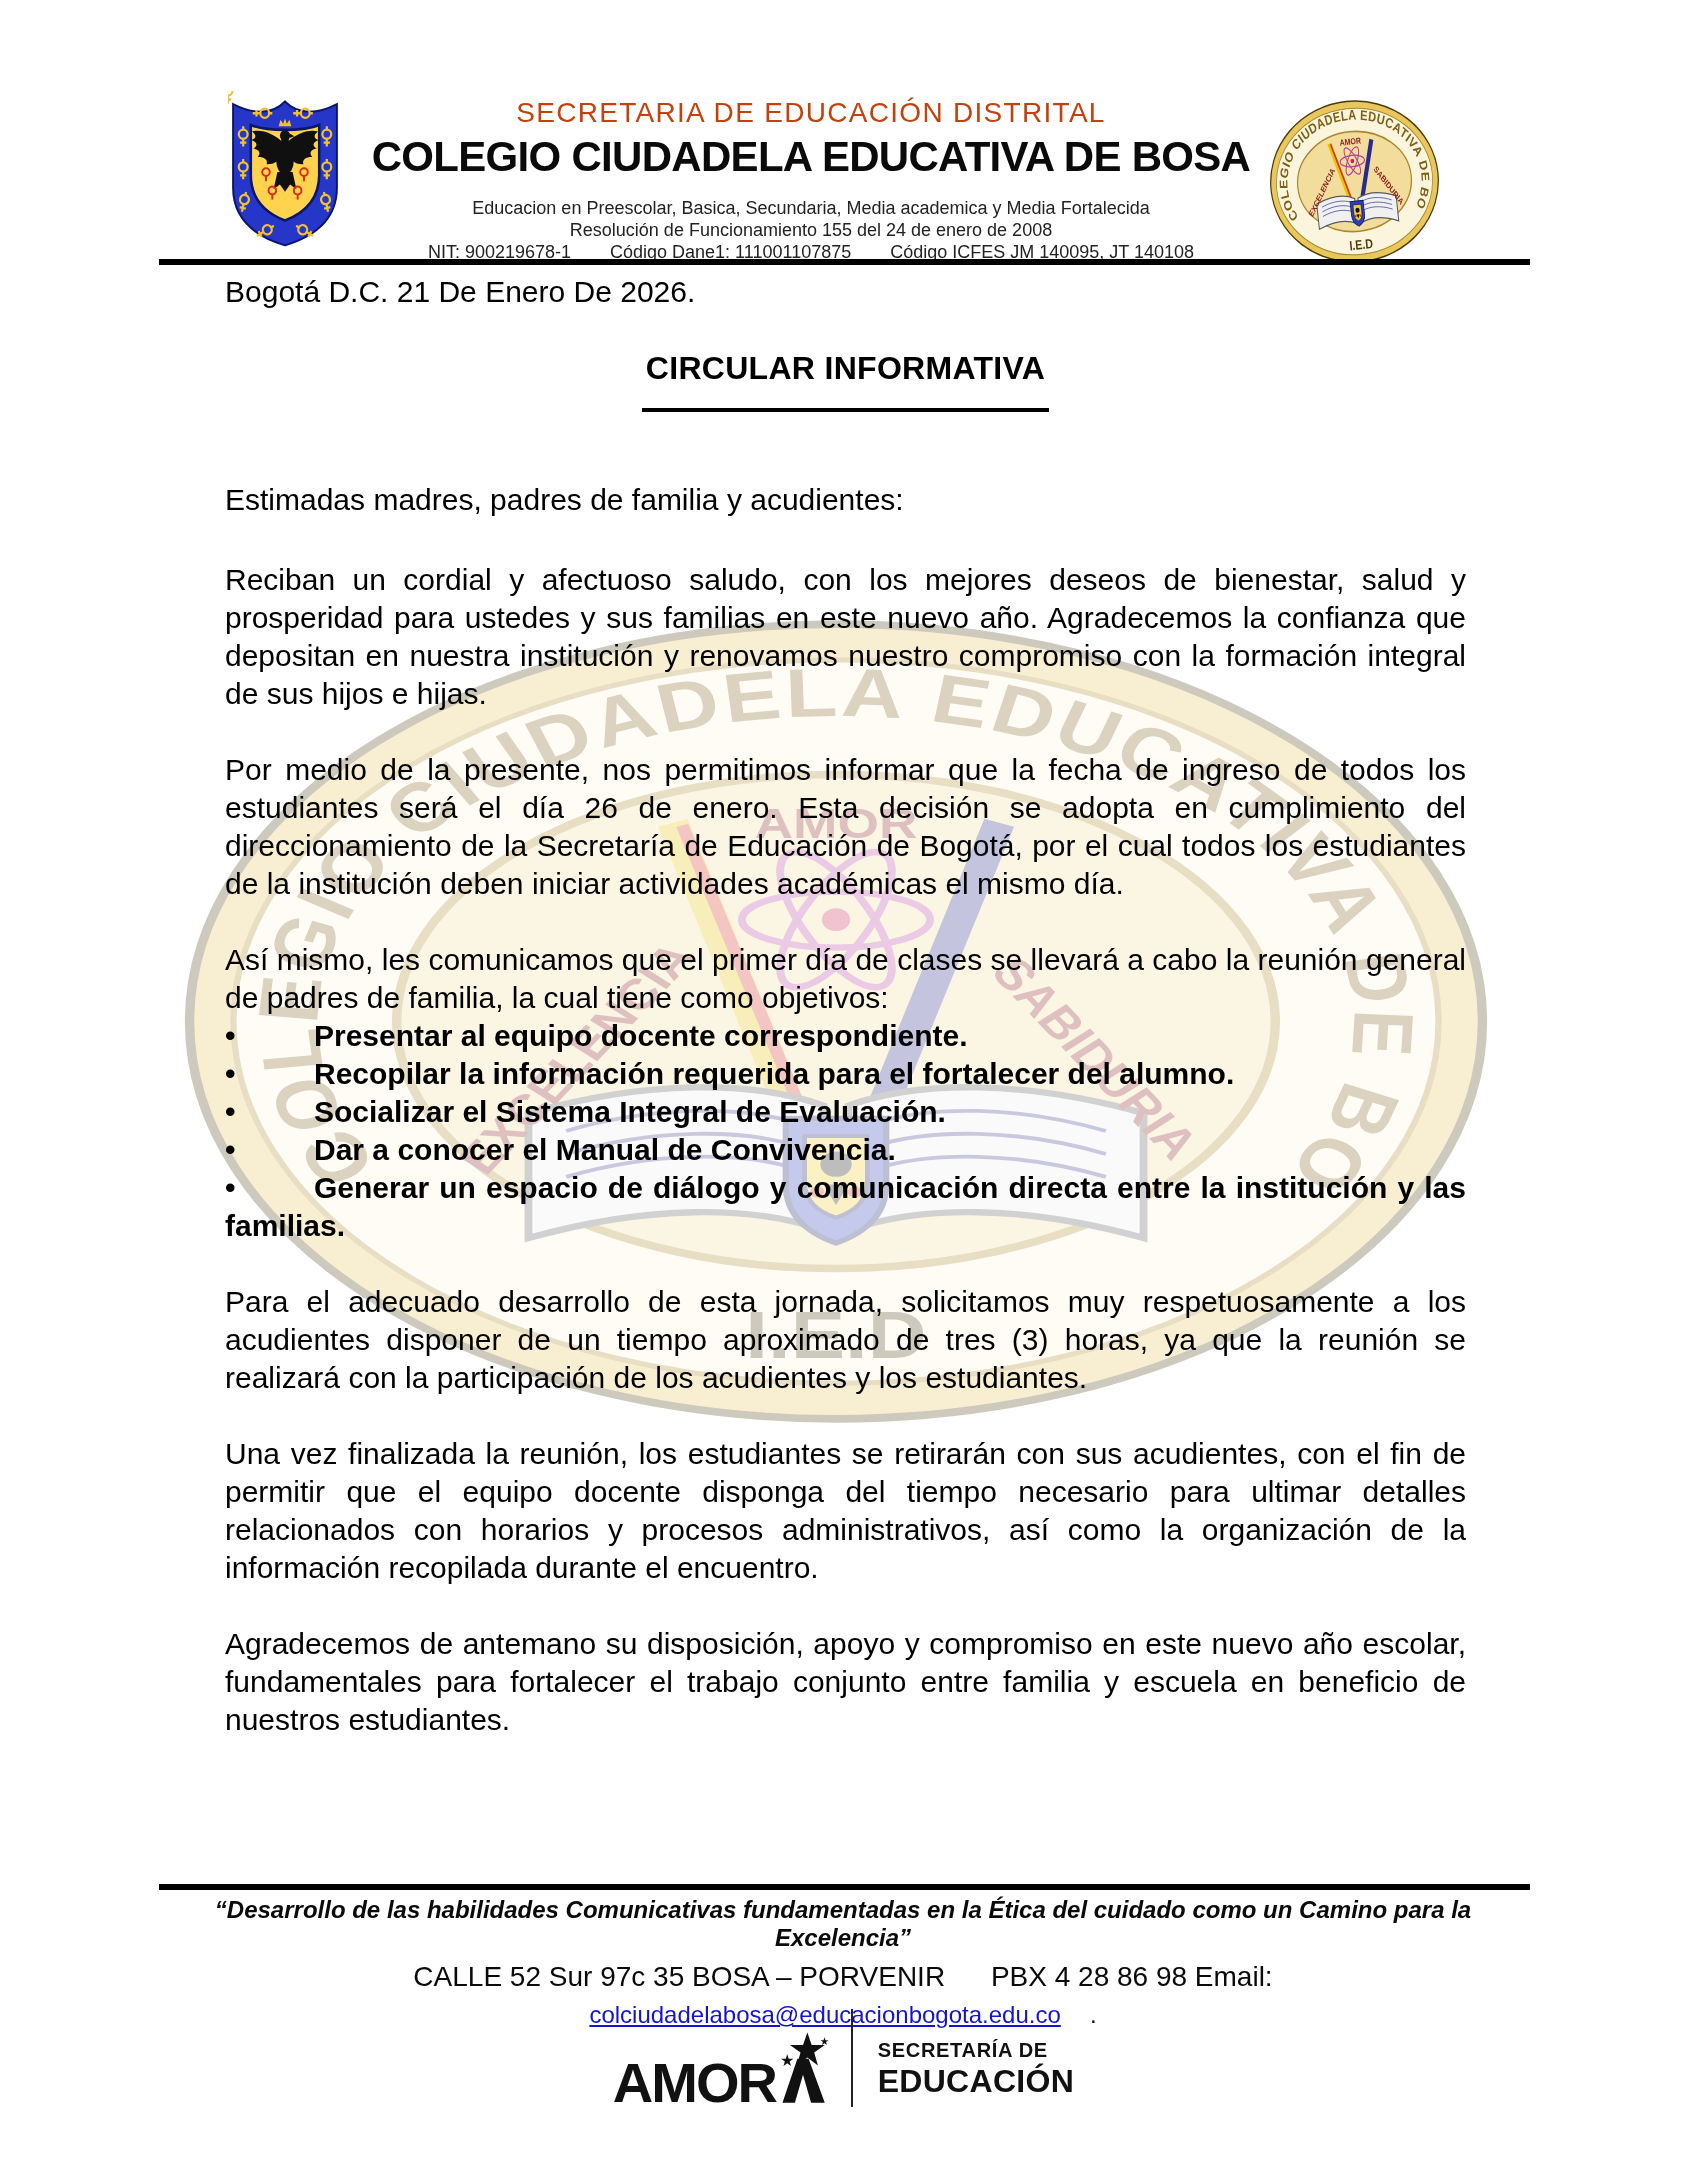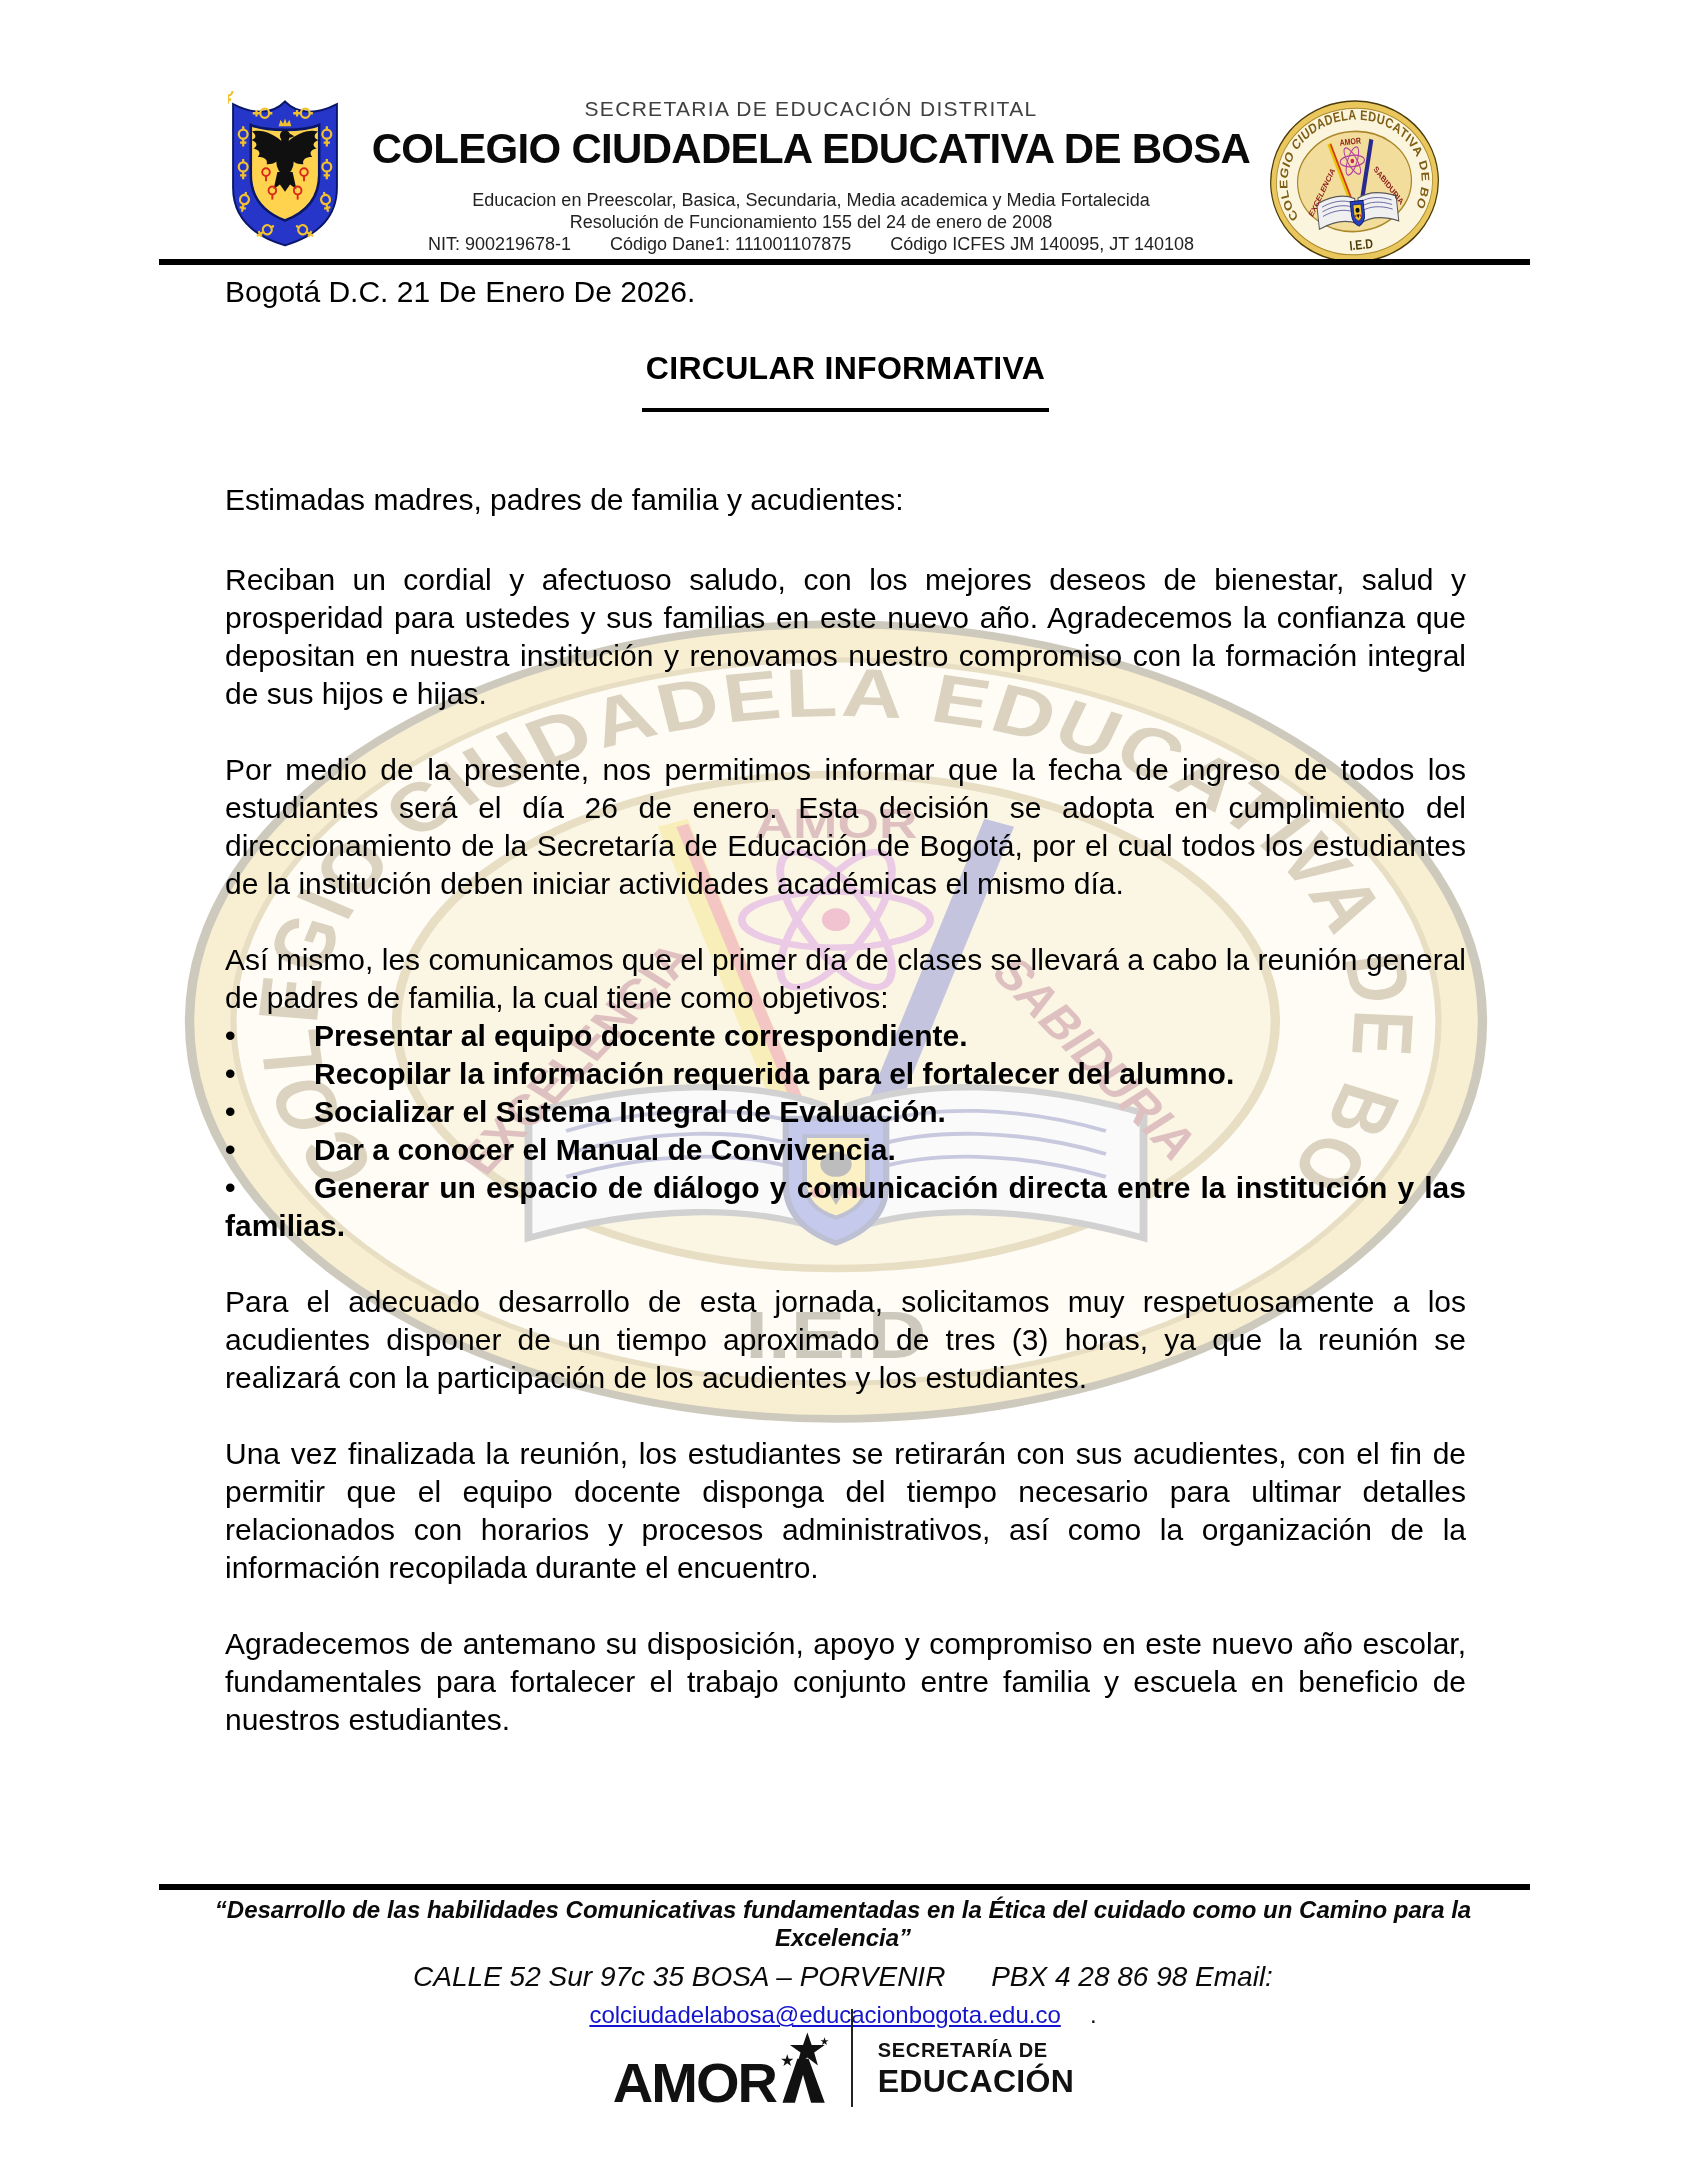--- a/index.html
+++ b/index.html
@@ -1,21 +1,21 @@
 <!DOCTYPE html>
 <html style="font-size:10.6px"><head>
 <meta charset="utf-8">
 <style>
   html,body{margin:0;padding:0;background:#888;}
   .page{position:relative;width:1687px;height:2183px;background:#ffffff;overflow:hidden;
         font-family:"Liberation Sans", sans-serif;color:#000;}
   
   .coat{position:absolute;left:228px;top:91px;width:114px;height:157px;}
   .header-center{position:absolute;left:351px;top:97px;width:920px;text-align:center;}
-  .h-secretaria{font-size:21px;letter-spacing:1.3px;color:#404040;font-weight:500;}
+  .h-secretaria{font-size:28px;letter-spacing:1.3px;color:#c2410c;font-weight:500;}
   .h-school{font-size:42px;font-weight:bold;letter-spacing:-0.7px;margin-top:4px;color:#0a0a0a;}
   .h-sub{font-size:18px;color:#222;margin-top:16px;line-height:22px;}
   .h-codes{font-size:18px;color:#222;margin-top:1.3px;}
   .h-codes span{display:inline-block;text-align:right;}
   .h-codes .gap{margin-left:34px;}
   .header-seal{position:absolute;left:1269px;top:99px;width:171px;height:165px;transform:rotate(-6deg);}
   .rule-top{position:absolute;left:159px;top:259px;width:1371px;height:6px;background:#000;}
   .rule-bottom{position:absolute;left:159px;top:1884px;width:1371px;height:6px;background:#000;}
   
   .watermark{position:absolute;left:177px;top:614px;width:1318px;height:815px;opacity:0.27;z-index:0;}
@@ -27,21 +27,21 @@
   .title{display:inline-block;font-weight:bold;font-size:32px;border-bottom:4px solid #000;
          padding:0 4px 21px 4px;letter-spacing:0.3px;}
   .salutation{margin-bottom:42px;}
   .para{text-align:justify;margin-bottom:38px;}
   .bullets{margin-bottom:38px;font-weight:bold;}
   .bullet-row{text-align:justify;}
   .bullet-mark{display:inline-block;width:89px;}
   
   .footer{position:absolute;left:153px;top:1896px;width:1380px;text-align:center;z-index:1;}
   .motto{font-size:24px;font-weight:bold;font-style:italic;color:#0a0a0a;}
-  .addr-line{font-size:28px;margin-top:9.3px;color:#0a0a0a;font-style:italic;}
+  .addr-line{font-size:28px;margin-top:9.3px;color:#0a0a0a;}
   .addr-line .pbx{margin-left:38px;}
   .email-line{font-size:24px;margin-top:8px;}
   .email-link{color:#1414CC;text-decoration:underline;}
   .email-dot{margin-left:22.5px;color:#0a0a0a;}
   .bogota-logo{position:absolute;left:0;top:2009px;width:1687px;display:flex;
                justify-content:center;align-items:flex-end;z-index:1;}
   .city-word{font-size:56px;font-weight:900;letter-spacing:-2px;color:#111;line-height:0.85;}
   .lambda-svg{width:56px;height:78px;margin-left:-1.3px;}
   .logo-divider{width:2px;height:98px;background:#222;margin:0 25px 0 20px;}
   .sec-block{text-align:left;padding-bottom:6.6px;}

